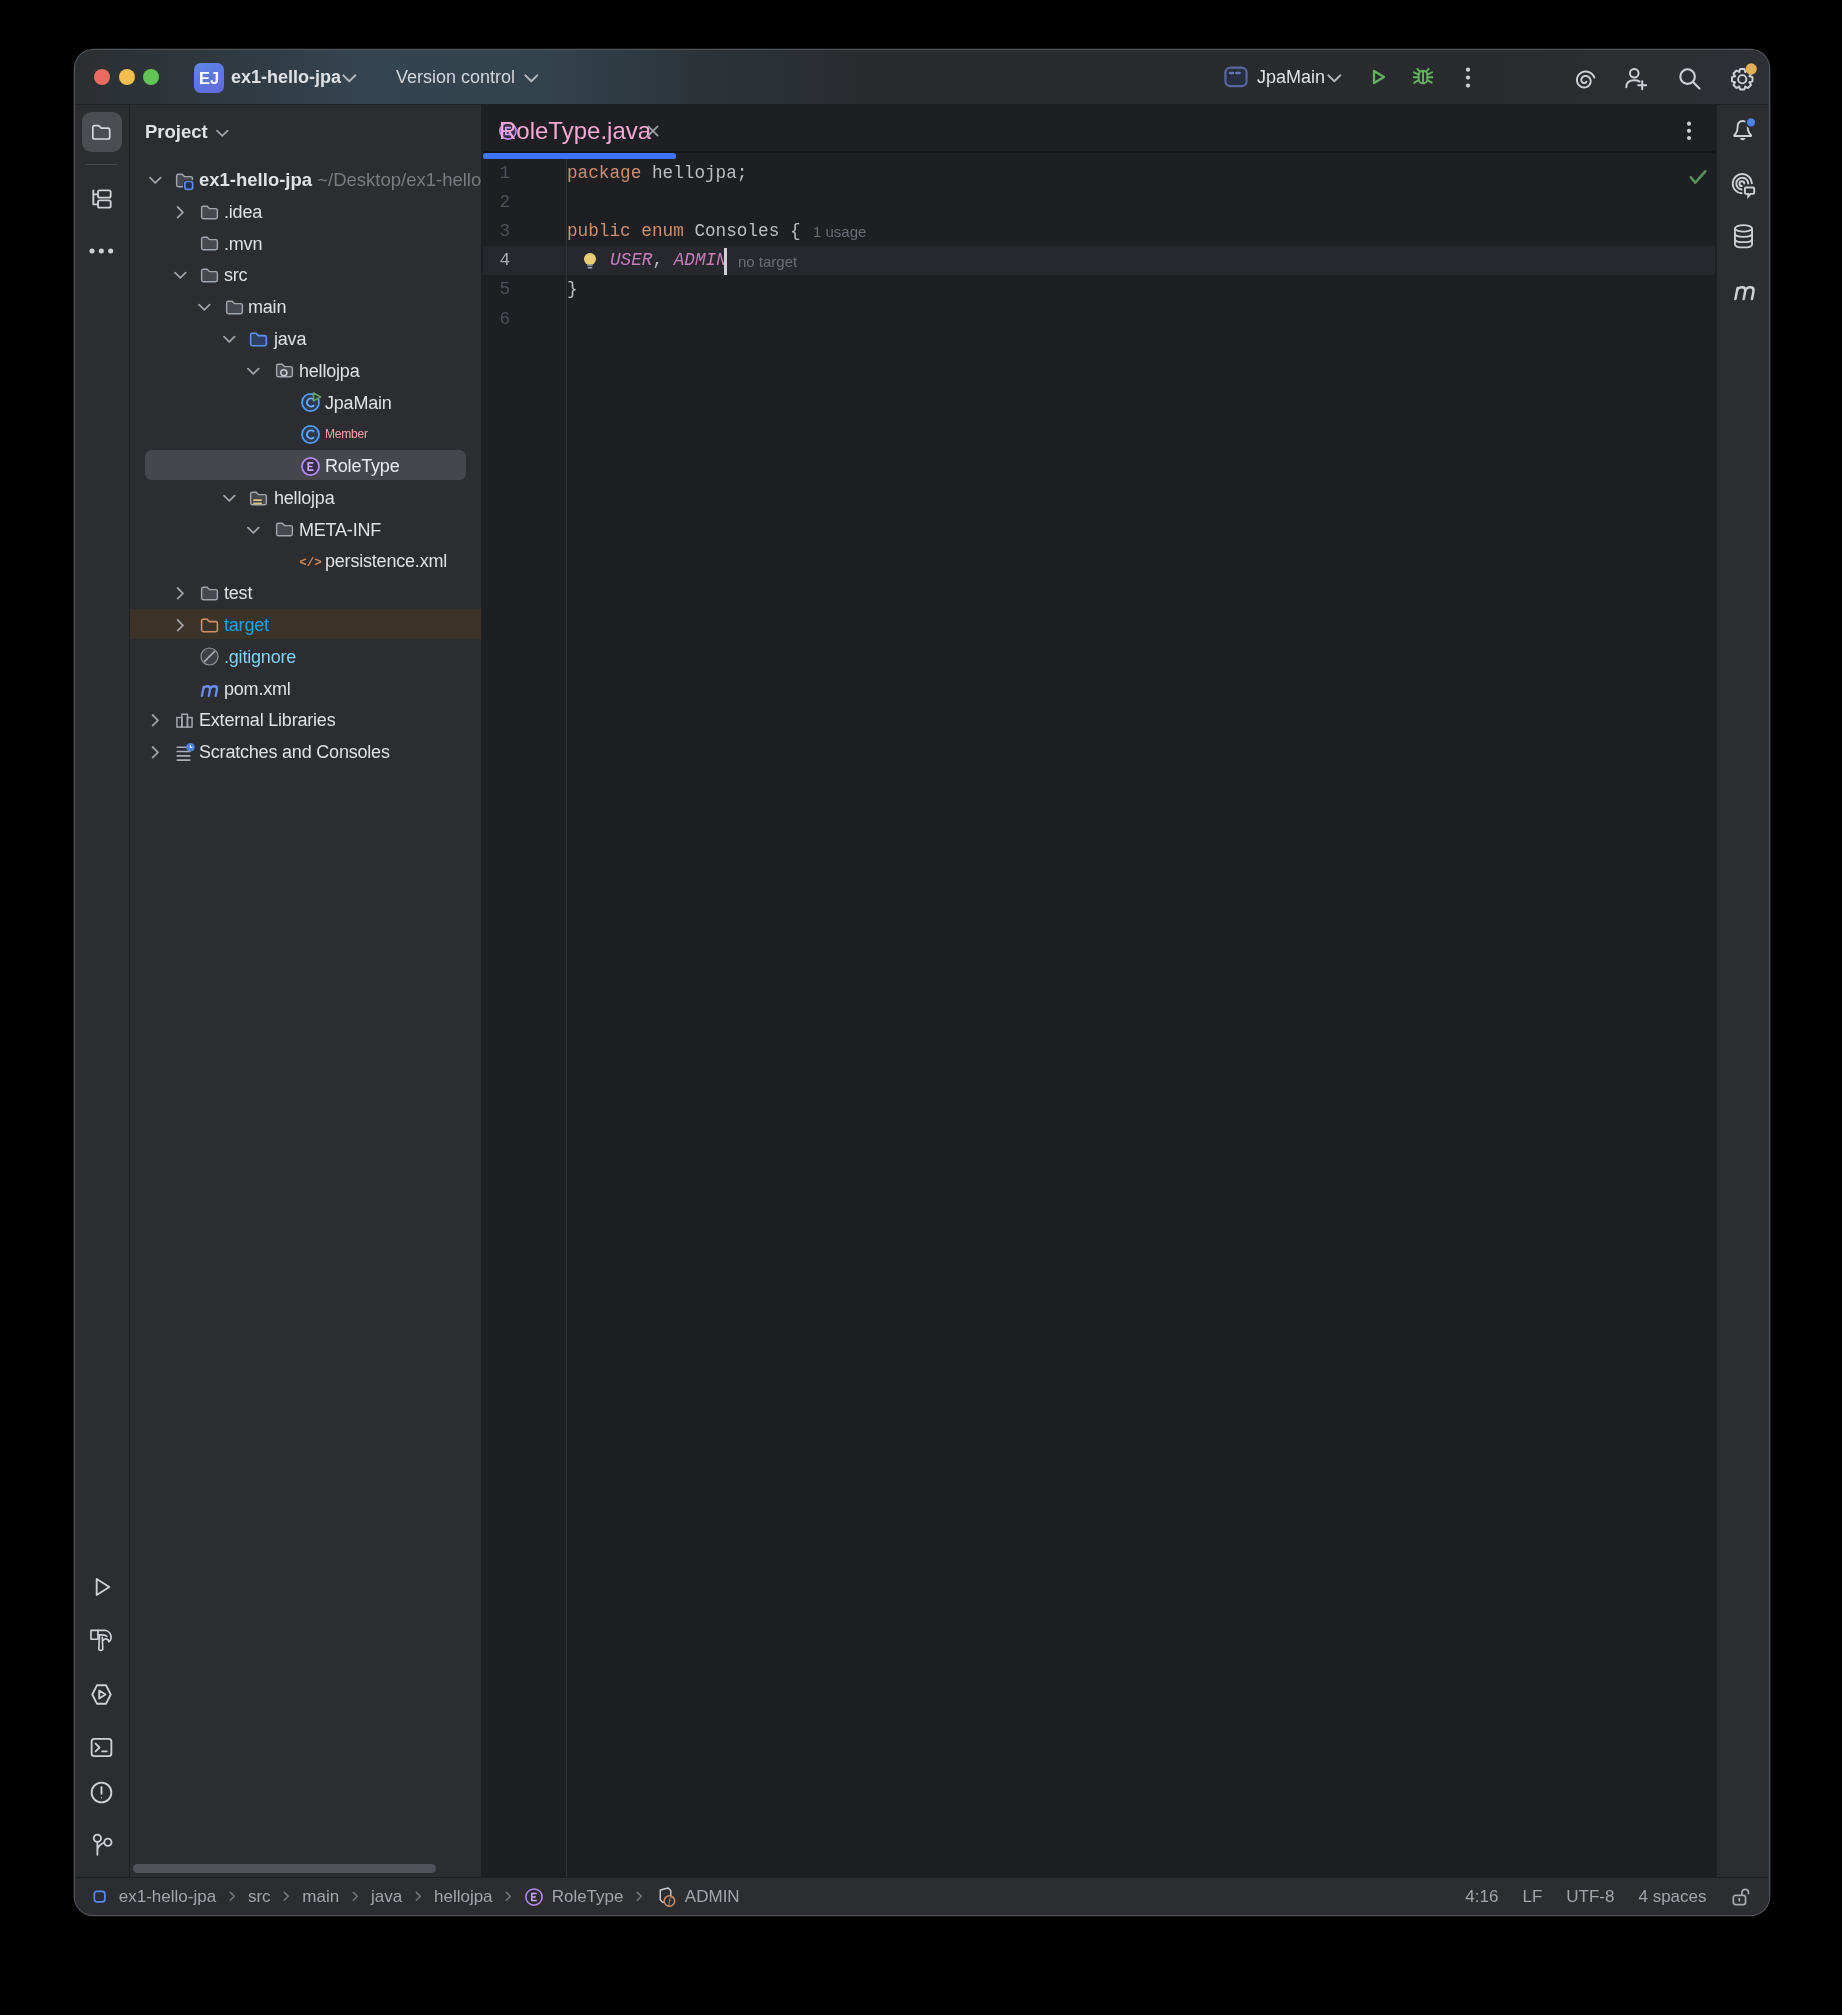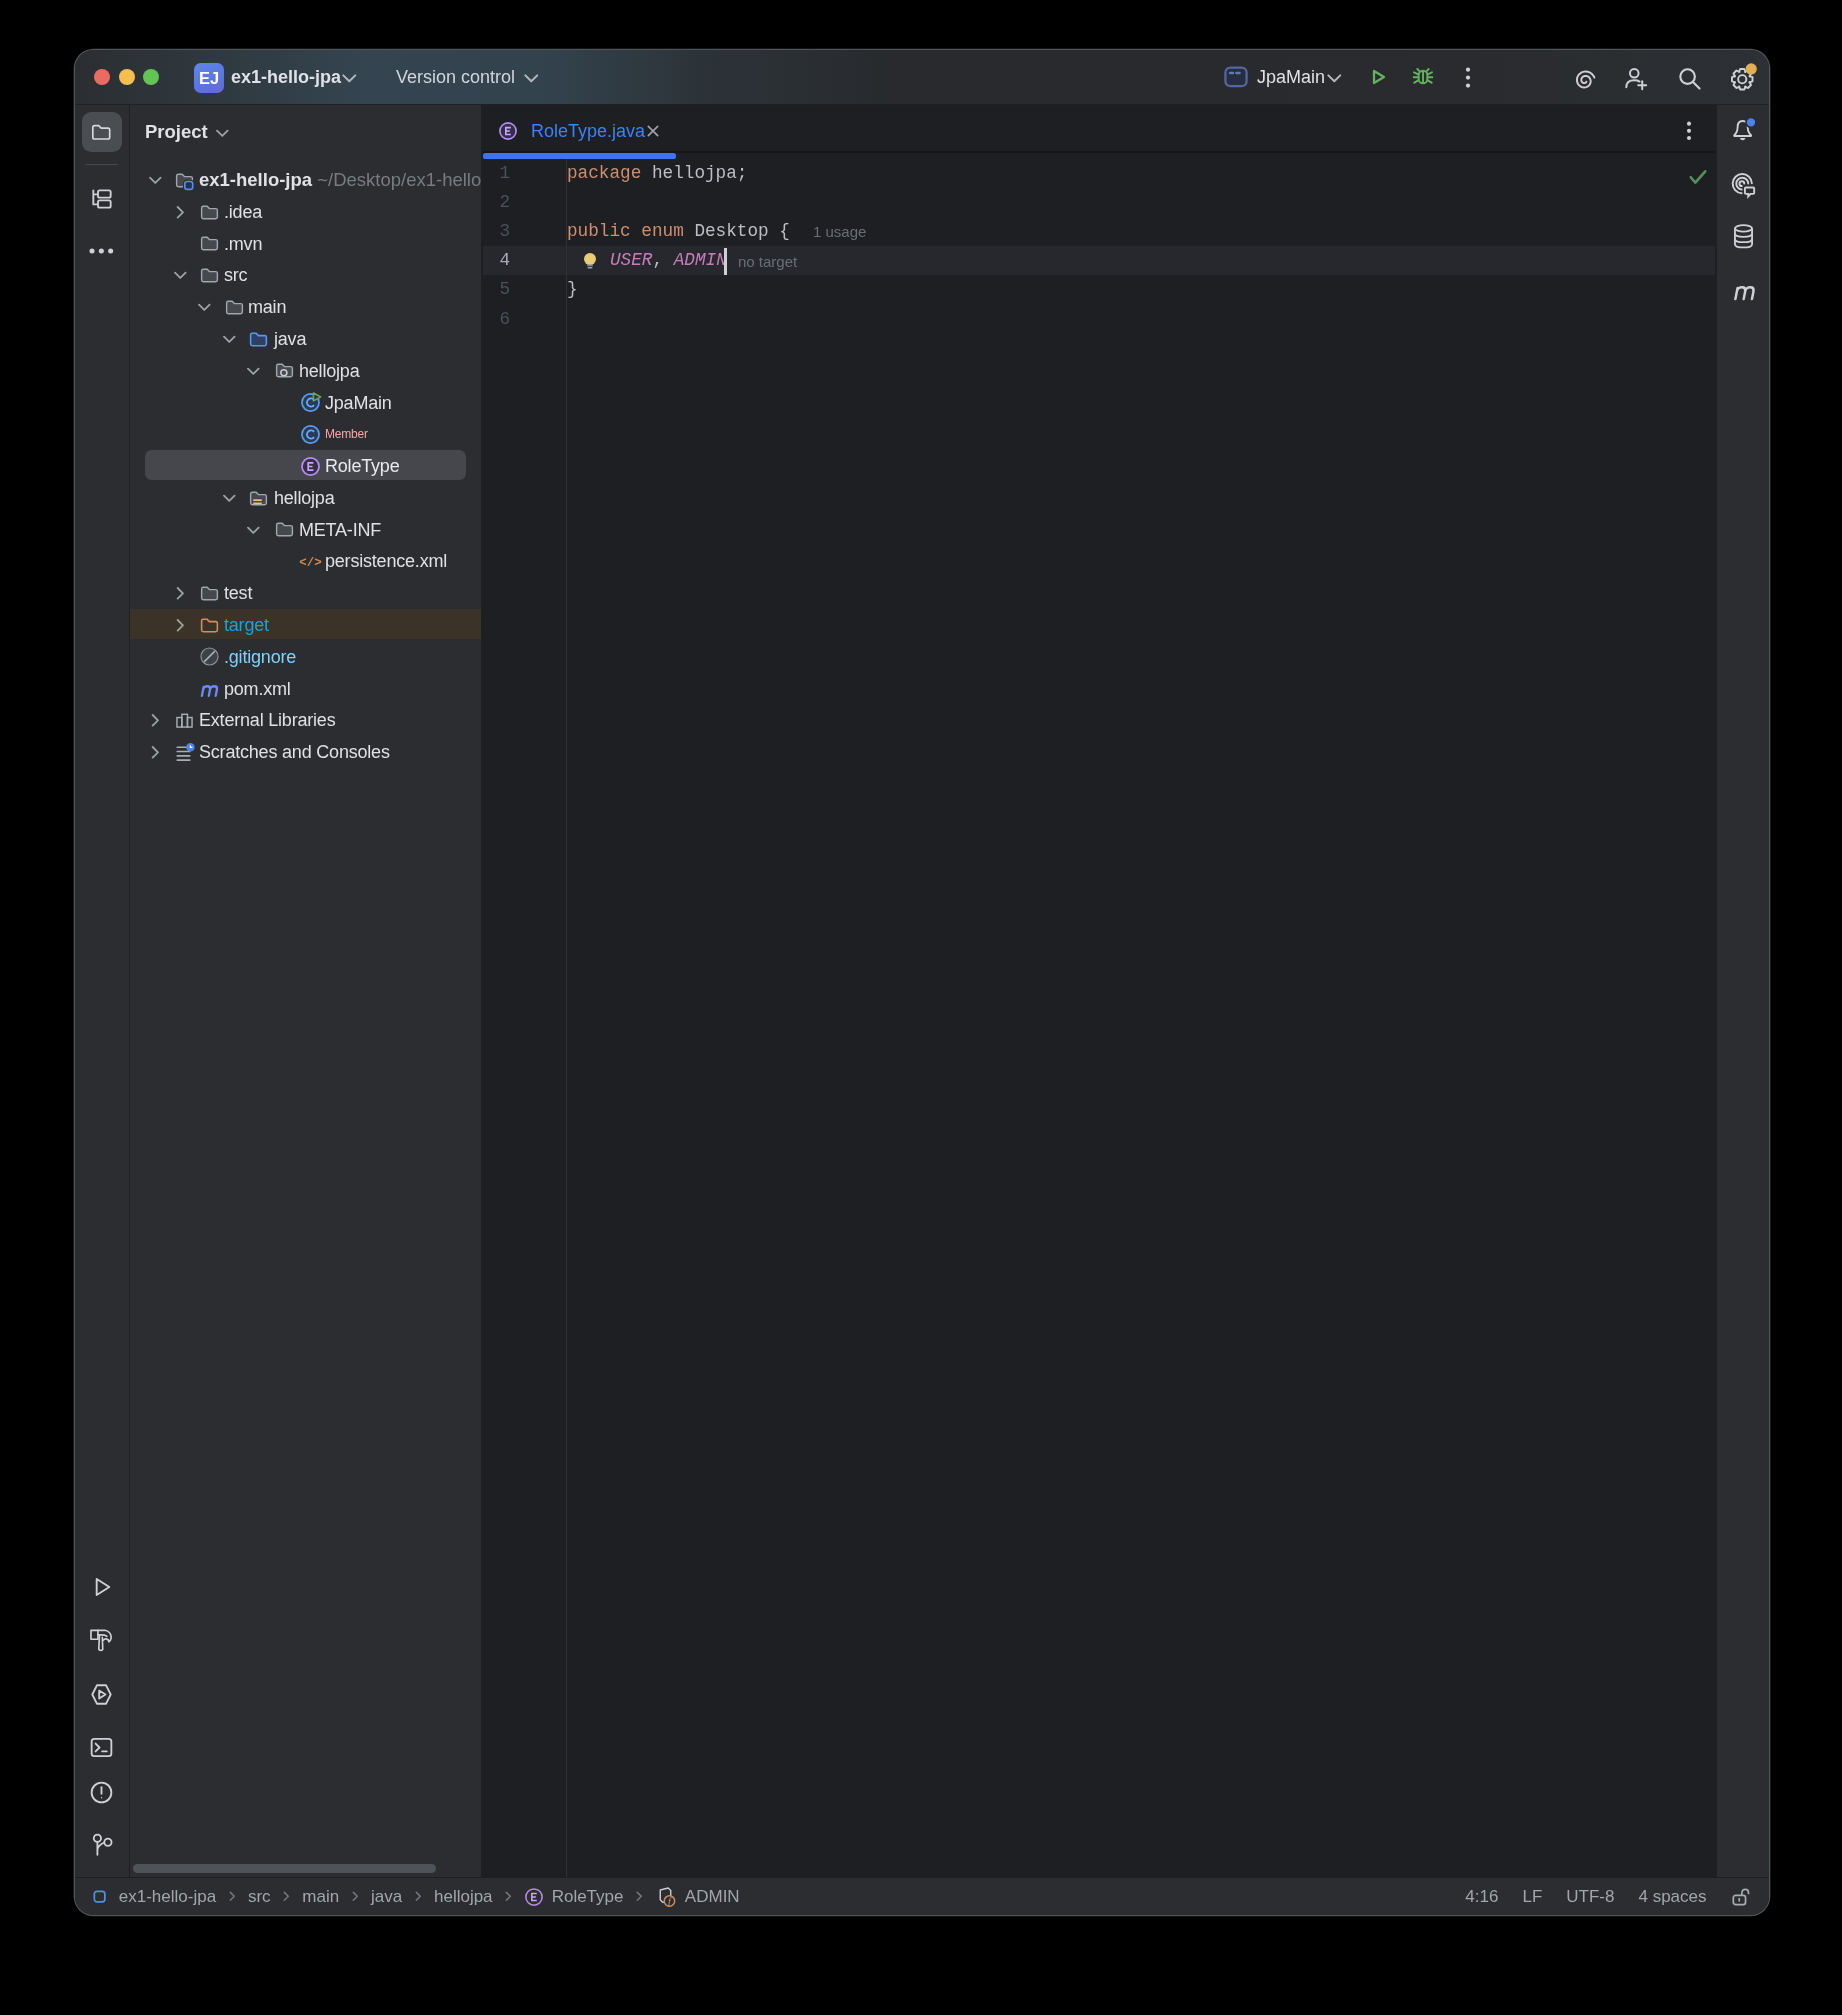--- a/index.html
+++ b/index.html
@@ -312,21 +312,21 @@
   <div class="abs" style="left:58px;top:1814px;width:303px;height:9.3px;border-radius:4.6px;background:#4F5258;"></div>
   <div class="vdiv" style="left:406px; top:54px; width:1.3px; height:1775px;"></div>
   <div id="editor"></div>
 
   <div class="abs" style="left:408px;top:196px;width:1233px;height:29px;background:#26282E;"></div>
 
   <svg style="left:423px;top:71px;" width="20" height="20" viewBox="0 0 32 32">
       <circle cx="16" cy="16" r="13" fill="#352E47" stroke="#B98BF5" stroke-width="2.6"></circle>
       <path d="M20.5 10.5 H12.5 V21.5 H20.5 M12.5 16 H19" fill="none" stroke="#C9A4F8" stroke-width="2.6"></path>
     </svg>
-  <div class="t" style="left:456px;top:70px;font-size:18px;line-height:22px;color:#3b82f6;">RoleType.java</div>
+  <div class="t" style="left:424px;top:70px;font-size:24px;line-height:22px;color:#f9a8d4;">RoleType.java</div>
   <svg style="left:572px;top:75px;" width="12" height="12" viewBox="0 0 18 18">
       <line x1="2" y1="2" x2="16" y2="16" stroke="#9DA0A6" stroke-width="2.6" stroke-linecap="round"></line>
       <line x1="16" y1="2" x2="2" y2="16" stroke="#9DA0A6" stroke-width="2.6" stroke-linecap="round"></line>
     </svg>
   <div class="abs" style="left:408px;top:101px;width:1233px;height:2px;background:#141518;"></div>
   <div class="abs" style="left:408px;top:103px;width:193px;height:5.6px;border-radius:2.6px;background:#3E74F0;"></div>
   <svg style="left:1610px;top:71px;" width="8" height="21" viewBox="0 0 12 32">
       <circle cx="6" cy="4" r="3.1" fill="#CED0D6"></circle>
       <circle cx="6" cy="15" r="3.1" fill="#CED0D6"></circle>
       <circle cx="6" cy="26" r="3.1" fill="#CED0D6"></circle>
@@ -339,21 +339,21 @@
   <div class="m" style="left:371px;top:112px;width:64px;text-align:right;font-size:17.7px;line-height:22.5px;color:#4B5059;">1</div>
   <div class="m" style="left:371px;top:141px;width:64px;text-align:right;font-size:17.7px;line-height:22.5px;color:#4B5059;">2</div>
   <div class="m" style="left:371px;top:170px;width:64px;text-align:right;font-size:17.7px;line-height:22.5px;color:#4B5059;">3</div>
   <div class="m" style="left:371px;top:199px;width:64px;text-align:right;font-size:17.7px;line-height:22.5px;color:#A8AAB0;">4</div>
   <div class="m" style="left:371px;top:228px;width:64px;text-align:right;font-size:17.7px;line-height:22.5px;color:#4B5059;">5</div>
   <div class="m" style="left:371px;top:258px;width:64px;text-align:right;font-size:17.7px;line-height:22.5px;color:#4B5059;">6</div>
 
   <div class="abs" style="left:491px;top:109px;width:1.3px;height:1720px;background:#2F3237;"></div>
 
   <div class="m" style="left:492px;top:112px;font-size:17.7px;line-height:22.5px;"><span style="color:#CF8E6D;">package</span><span style="color:#BCBEC4;"> hellojpa;</span></div>
-  <div class="m" style="left:492px;top:170px;font-size:17.7px;line-height:22.5px;"><span style="color:#CF8E6D;">public enum</span><span style="color:#BCBEC4;"> Desktop {</span></div>
+  <div class="m" style="left:492px;top:170px;font-size:17.7px;line-height:22.5px;"><span style="color:#CF8E6D;">public enum</span><span style="color:#BCBEC4;"> Consoles {</span></div>
   <div class="t" style="left:738px;top:173px;font-size:15px;line-height:18.5px;color:#6A6E76;">1 usage</div>
   <svg style="left:505px;top:201px;" width="20" height="20" viewBox="0 0 30 30">
       <circle cx="15" cy="12" r="9" fill="#EBCB74"></circle>
       <path d="M11.5 21 h7 M12.5 25 h5" stroke="#9DA0A6" stroke-width="2.4" stroke-linecap="round"></path>
     </svg>
   <div class="m" style="left:535px;top:199px;font-size:17.7px;line-height:22.5px;"><span style="color:#C77DBB;font-style:italic;">USER</span><span style="color:#BCBEC4;">, </span><span style="color:#C77DBB;font-style:italic;">ADMIN</span></div>
   <div class="abs" style="left:649px;top:198px;width:2.6px;height:26.5px;background:#CED0D6;"></div>
   <div class="t" style="left:663px;top:203px;font-size:15px;line-height:18.5px;color:#6A6E76;">no target</div>
   <div class="m" style="left:492px;top:228px;font-size:17.7px;line-height:22.5px;color:#BCBEC4;">}</div>
   <div class="vdiv" style="left:1640px; top:54px; width:1.3px; height:1775px;"></div>

